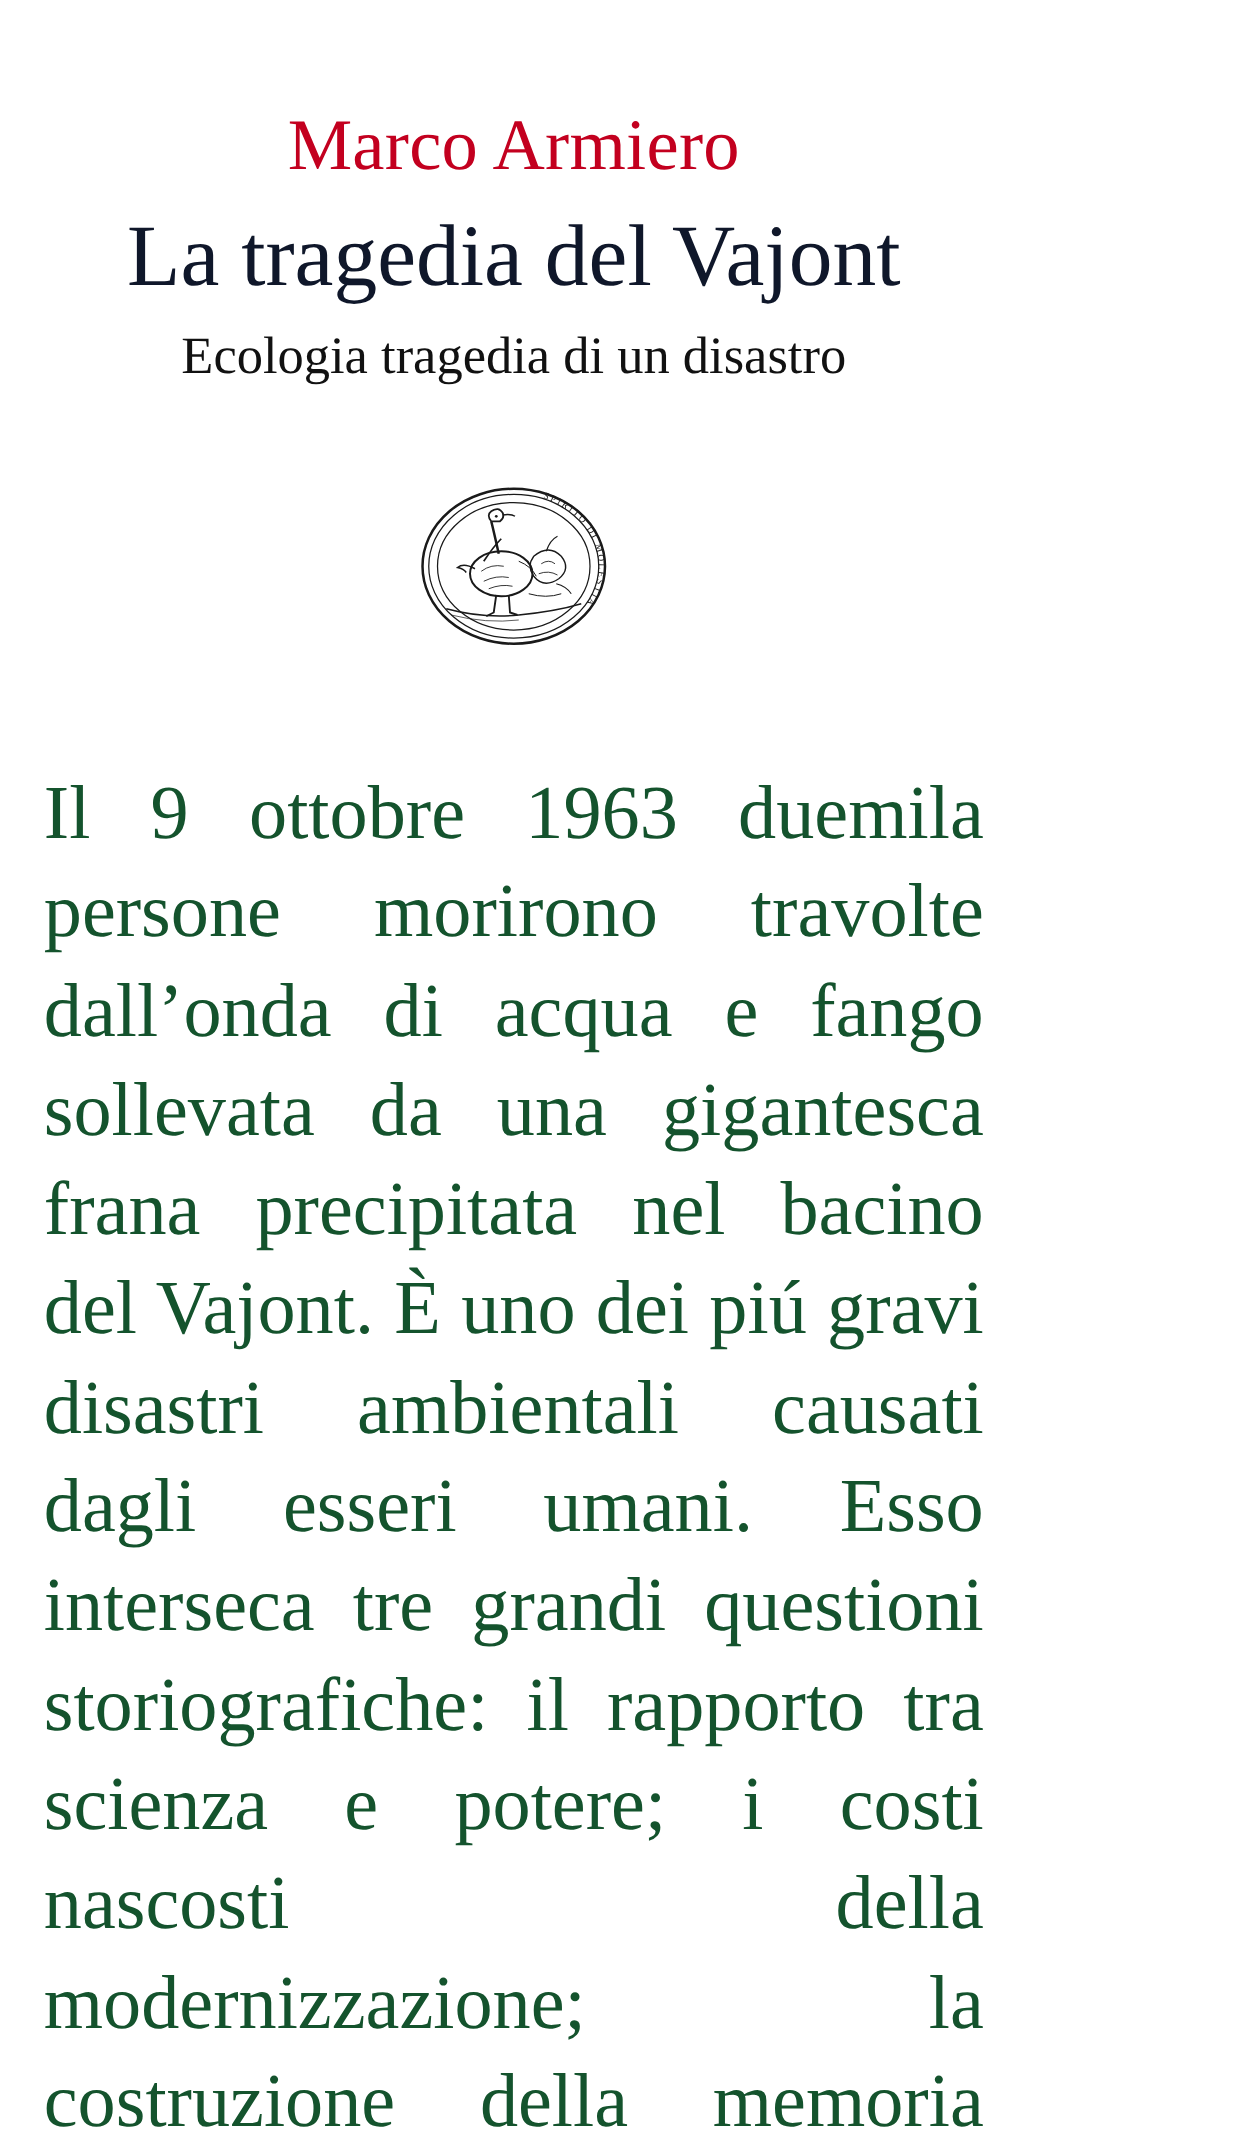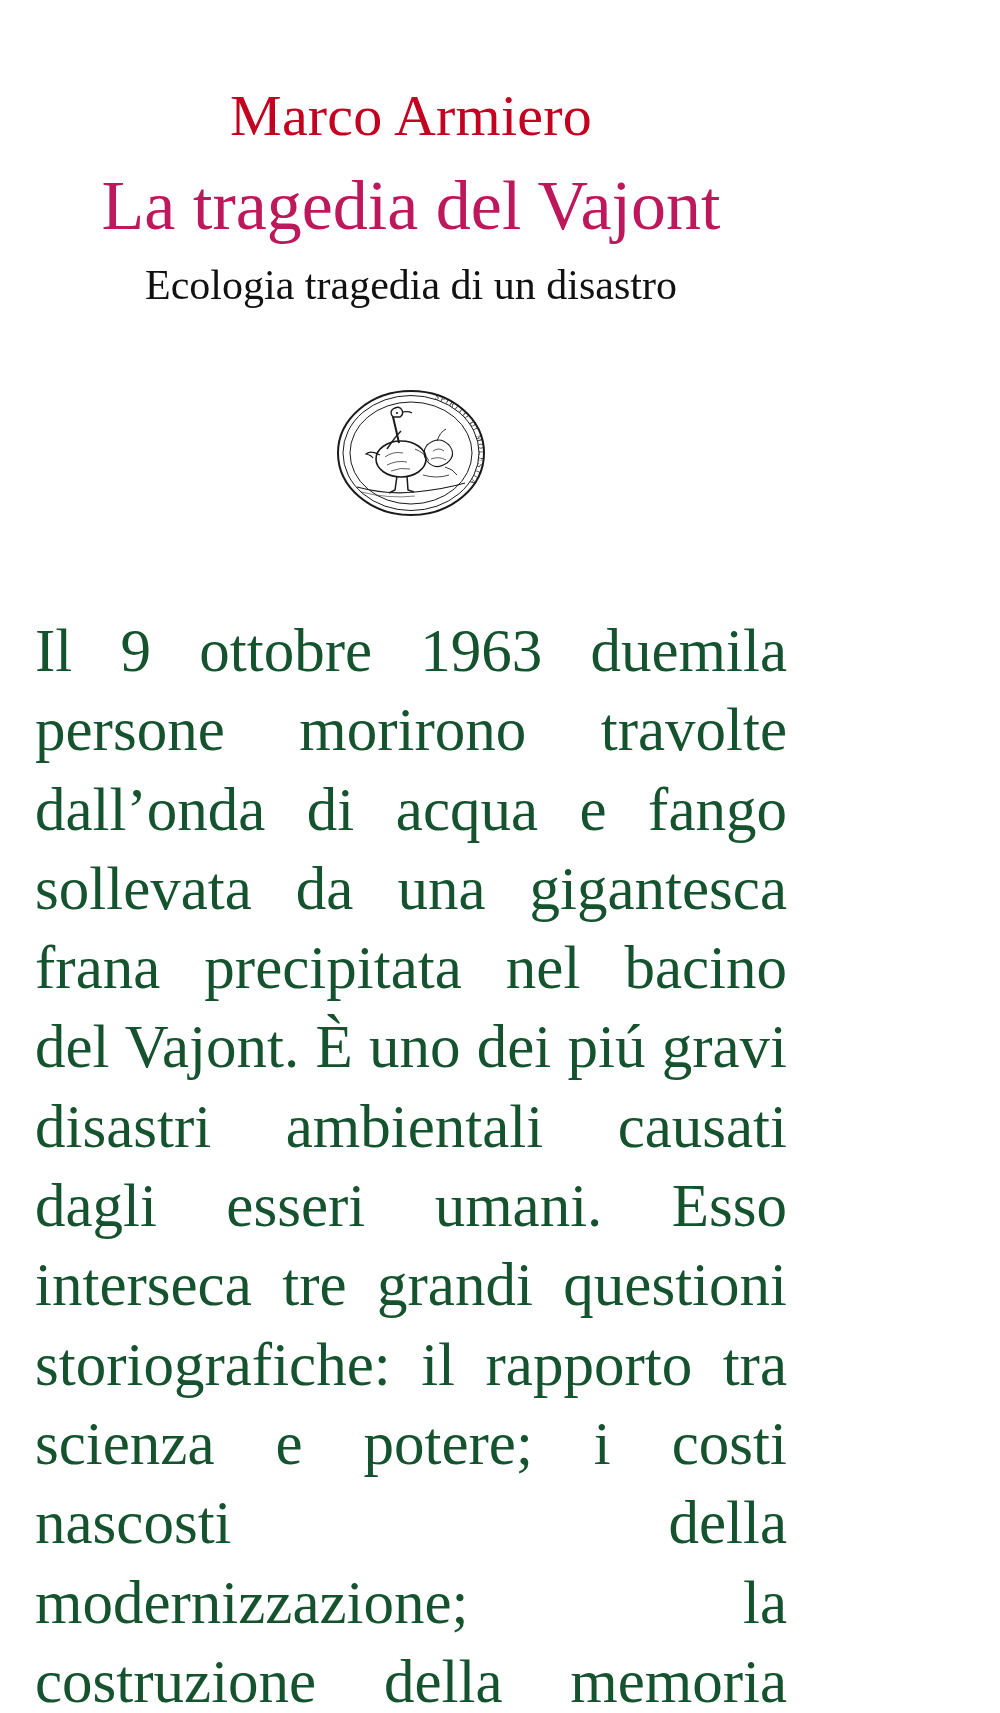--- a/index.html
+++ b/index.html
@@ -33,21 +33,21 @@
     letter-spacing: 0.2px;
     color: #c3001f;
     font-family: "Liberation Serif", serif;
     text-align: center;
   }
 
   .title {
     margin-top: 24px;
     font-size: 70px;
     line-height: 1.0;
-    color: #be185d;
+    color: #0f172a;
     text-align: right;
     font-family: "Liberation Serif", serif;
   }
 
   .subtitle {
     margin-top: 22px;
     font-size: 42px;
     line-height: 1.05;
     color: #111111;
     text-align: center;

